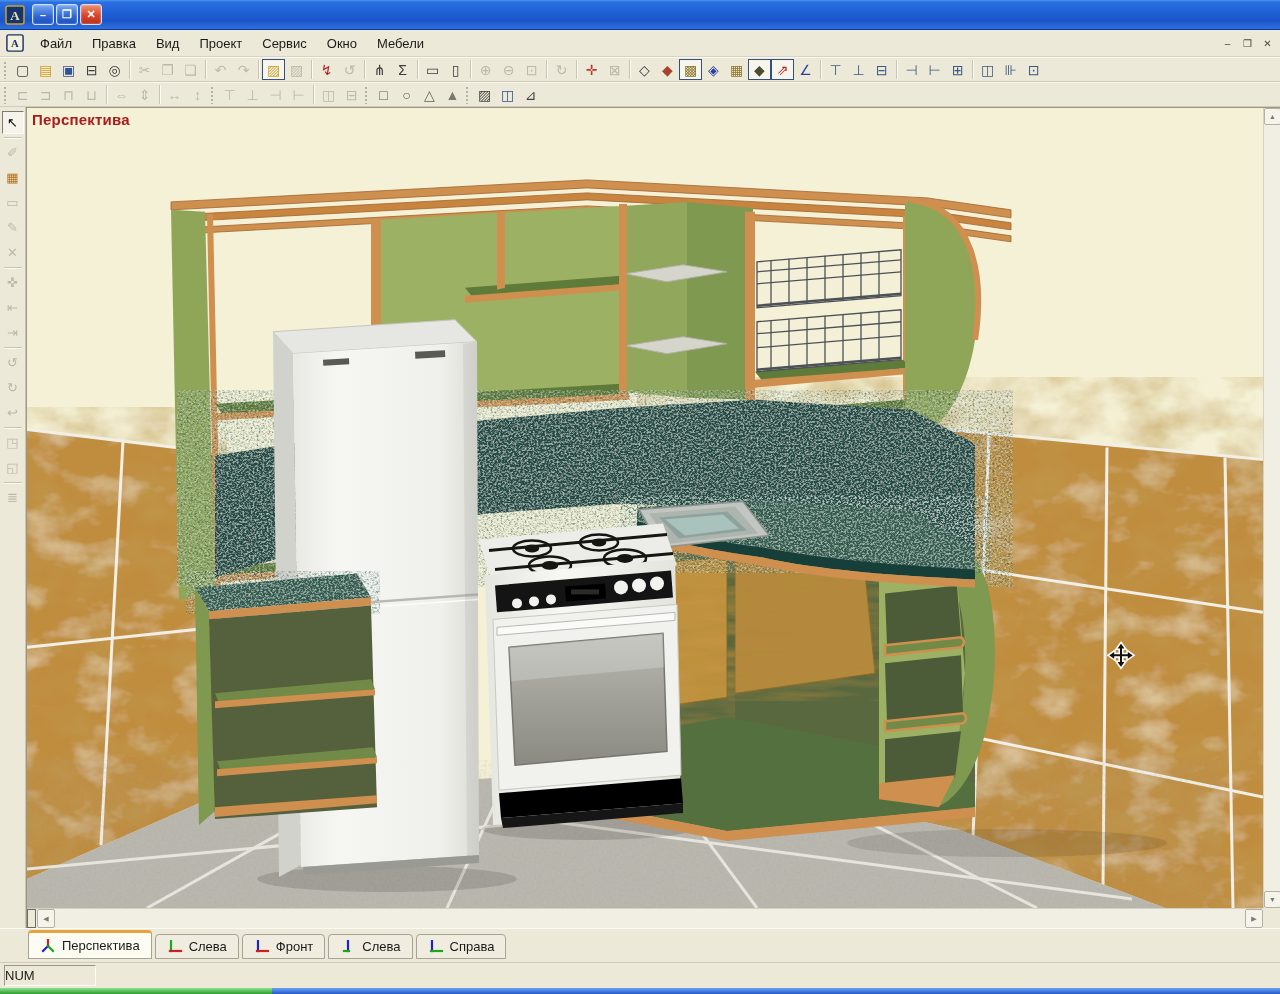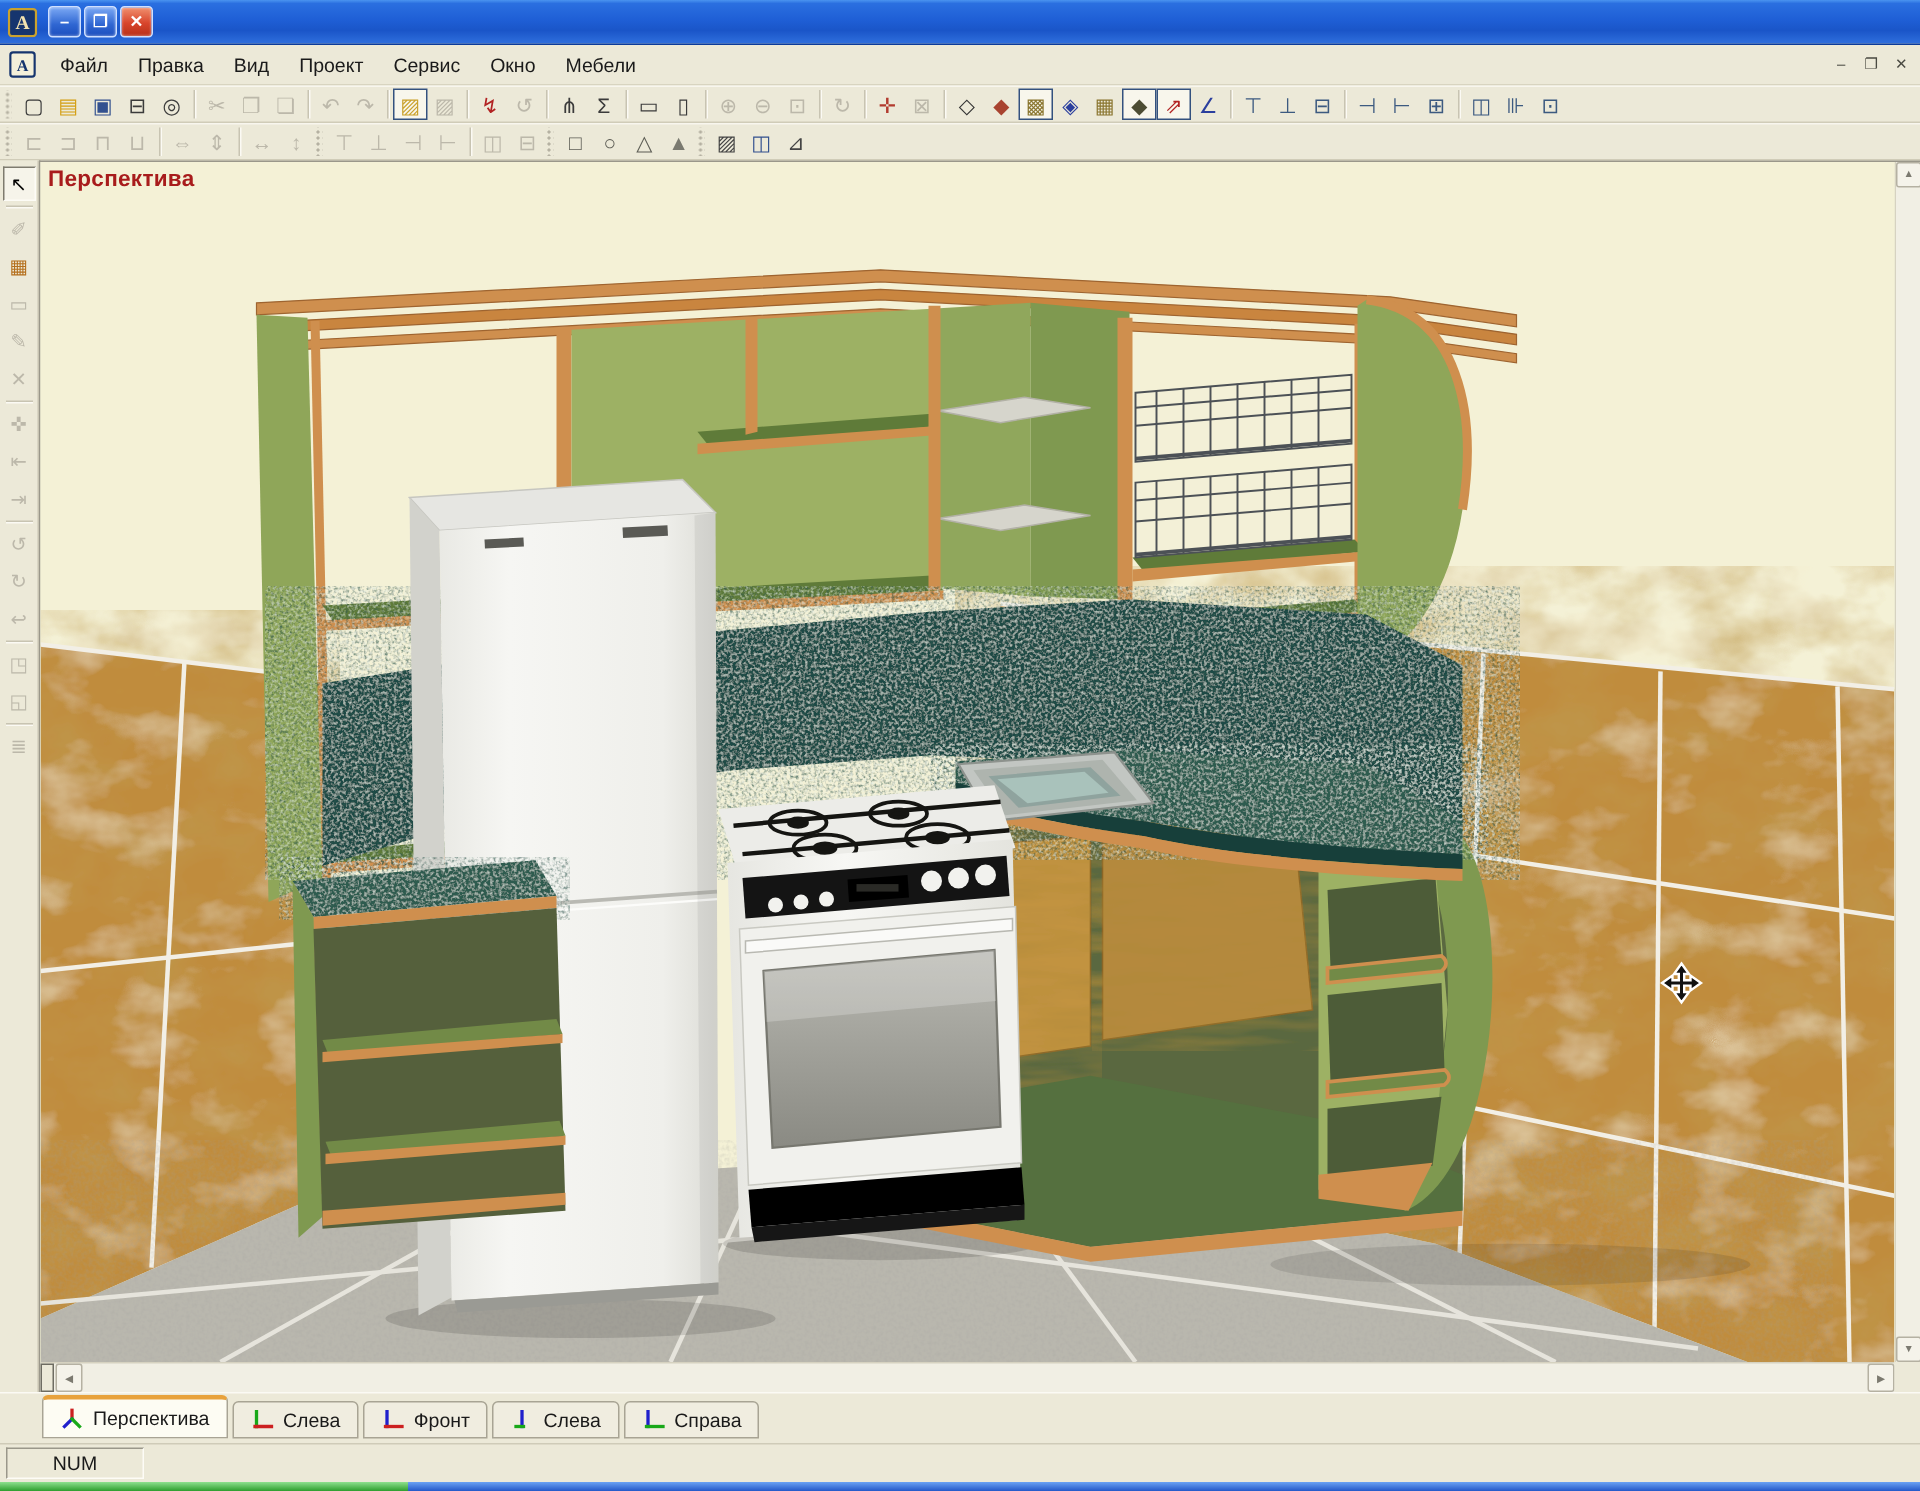--- a/index.html
+++ b/index.html
@@ -80,21 +80,21 @@
   .tab { height:25px; display:flex; align-items:center; gap:6px; padding:0 11px;
     background:#f0ede0; border:1px solid #a8a494; border-radius:4px 4px 0 0;
     margin-right:3px; font-size:13px; color:#1a1a1a; cursor:default; }
   .tab.active { background:#fdfcf3; height:29px; border-top:3px solid #e8a23c; font-weight:normal; }
   .tab svg { display:block; }
 
   
   .statusbar { height:26px; background:#ece9d8; border-top:1px solid #cfcbb8;
     display:flex; align-items:center; padding:2px 4px; font-size:13px; color:#1a1a1a; }
   .status-msg { flex:1; padding-left:4px; }
-  .status-num { width:92px; text-align:center; padding:2px 0; margin-right:26px;
+  .status-num { width:92px; padding:2px 0; margin-right:26px;
     border:1px solid; border-color:#9a978a #fdfcf6 #fdfcf6 #9a978a; }
 
   
   .sliver { height:6px; display:flex; }
   .sliver .green { width:272px; background:linear-gradient(180deg,#8ee08e,#2e9e2e); }
   .sliver .blue  { flex:1; background:linear-gradient(180deg,#6aa2f4,#2458c8); }
 </style>
 </head>
 <body>
 

